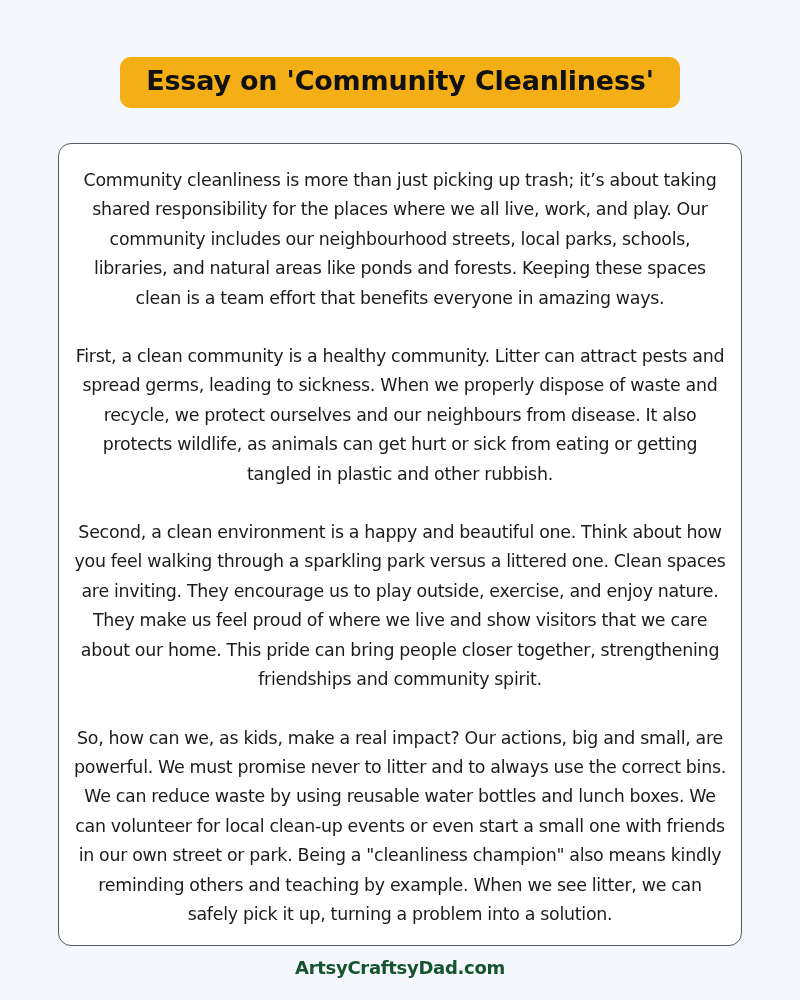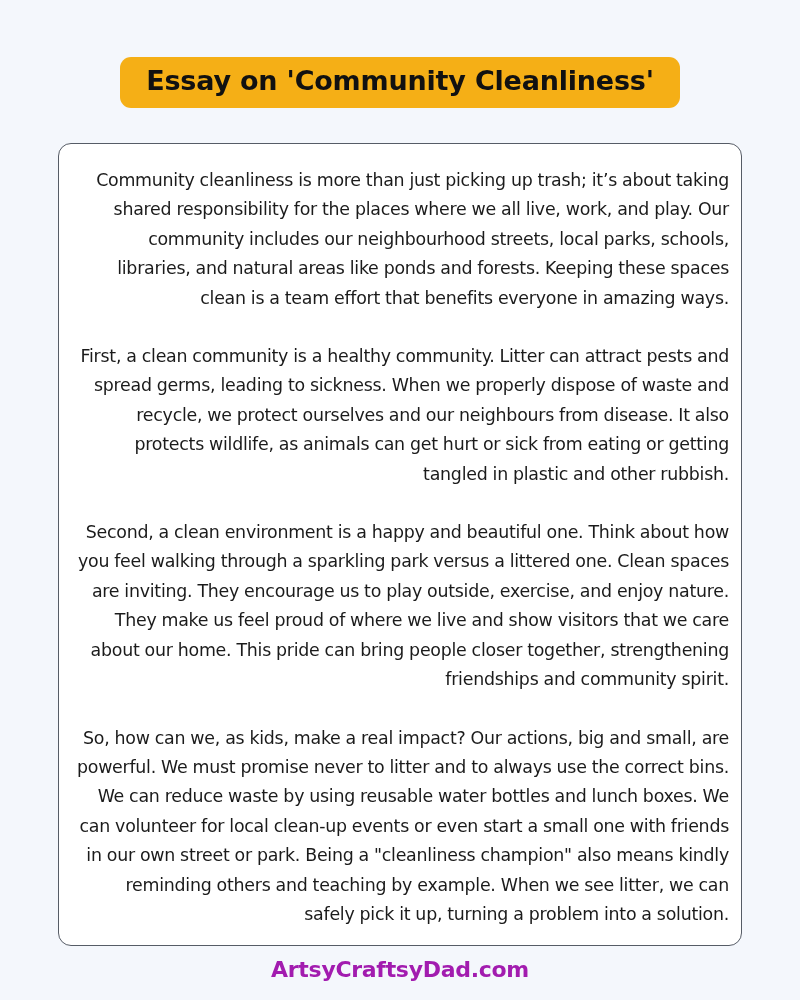--- a/index.html
+++ b/index.html
@@ -66,41 +66,41 @@
   .essay-body {
     padding: 0 0 0 0;
   }
 
   .essay-paragraph {
     margin: 0 0 29px 0;
     font-family: "DejaVu Sans", sans-serif;
     font-size: 17.4px;
     line-height: 29.4px;
     color: #1b1b1b;
-    text-align: right;
+    text-align: center;
     letter-spacing: -0.25px;
     word-spacing: -0.2px;
   }
   .essay-paragraph:last-child {
     margin-bottom: 14px;
   }
 
   
   .footer {
     position: absolute;
     left: 0;
     top: 957px;
     width: 800px;
     text-align: center;
   }
   .footer-brand {
     font-family: "DejaVu Sans", sans-serif;
-    font-size: 22px;
+    font-size: 18px;
     font-weight: bold;
-    color: #a21caf;
+    color: #14532d;
     letter-spacing: -0.3px;
   }
 </style>
 </head>
 <body>
 
 <div class="page">
 
   <div class="title-banner-wrap">
     <div class="title-banner">

